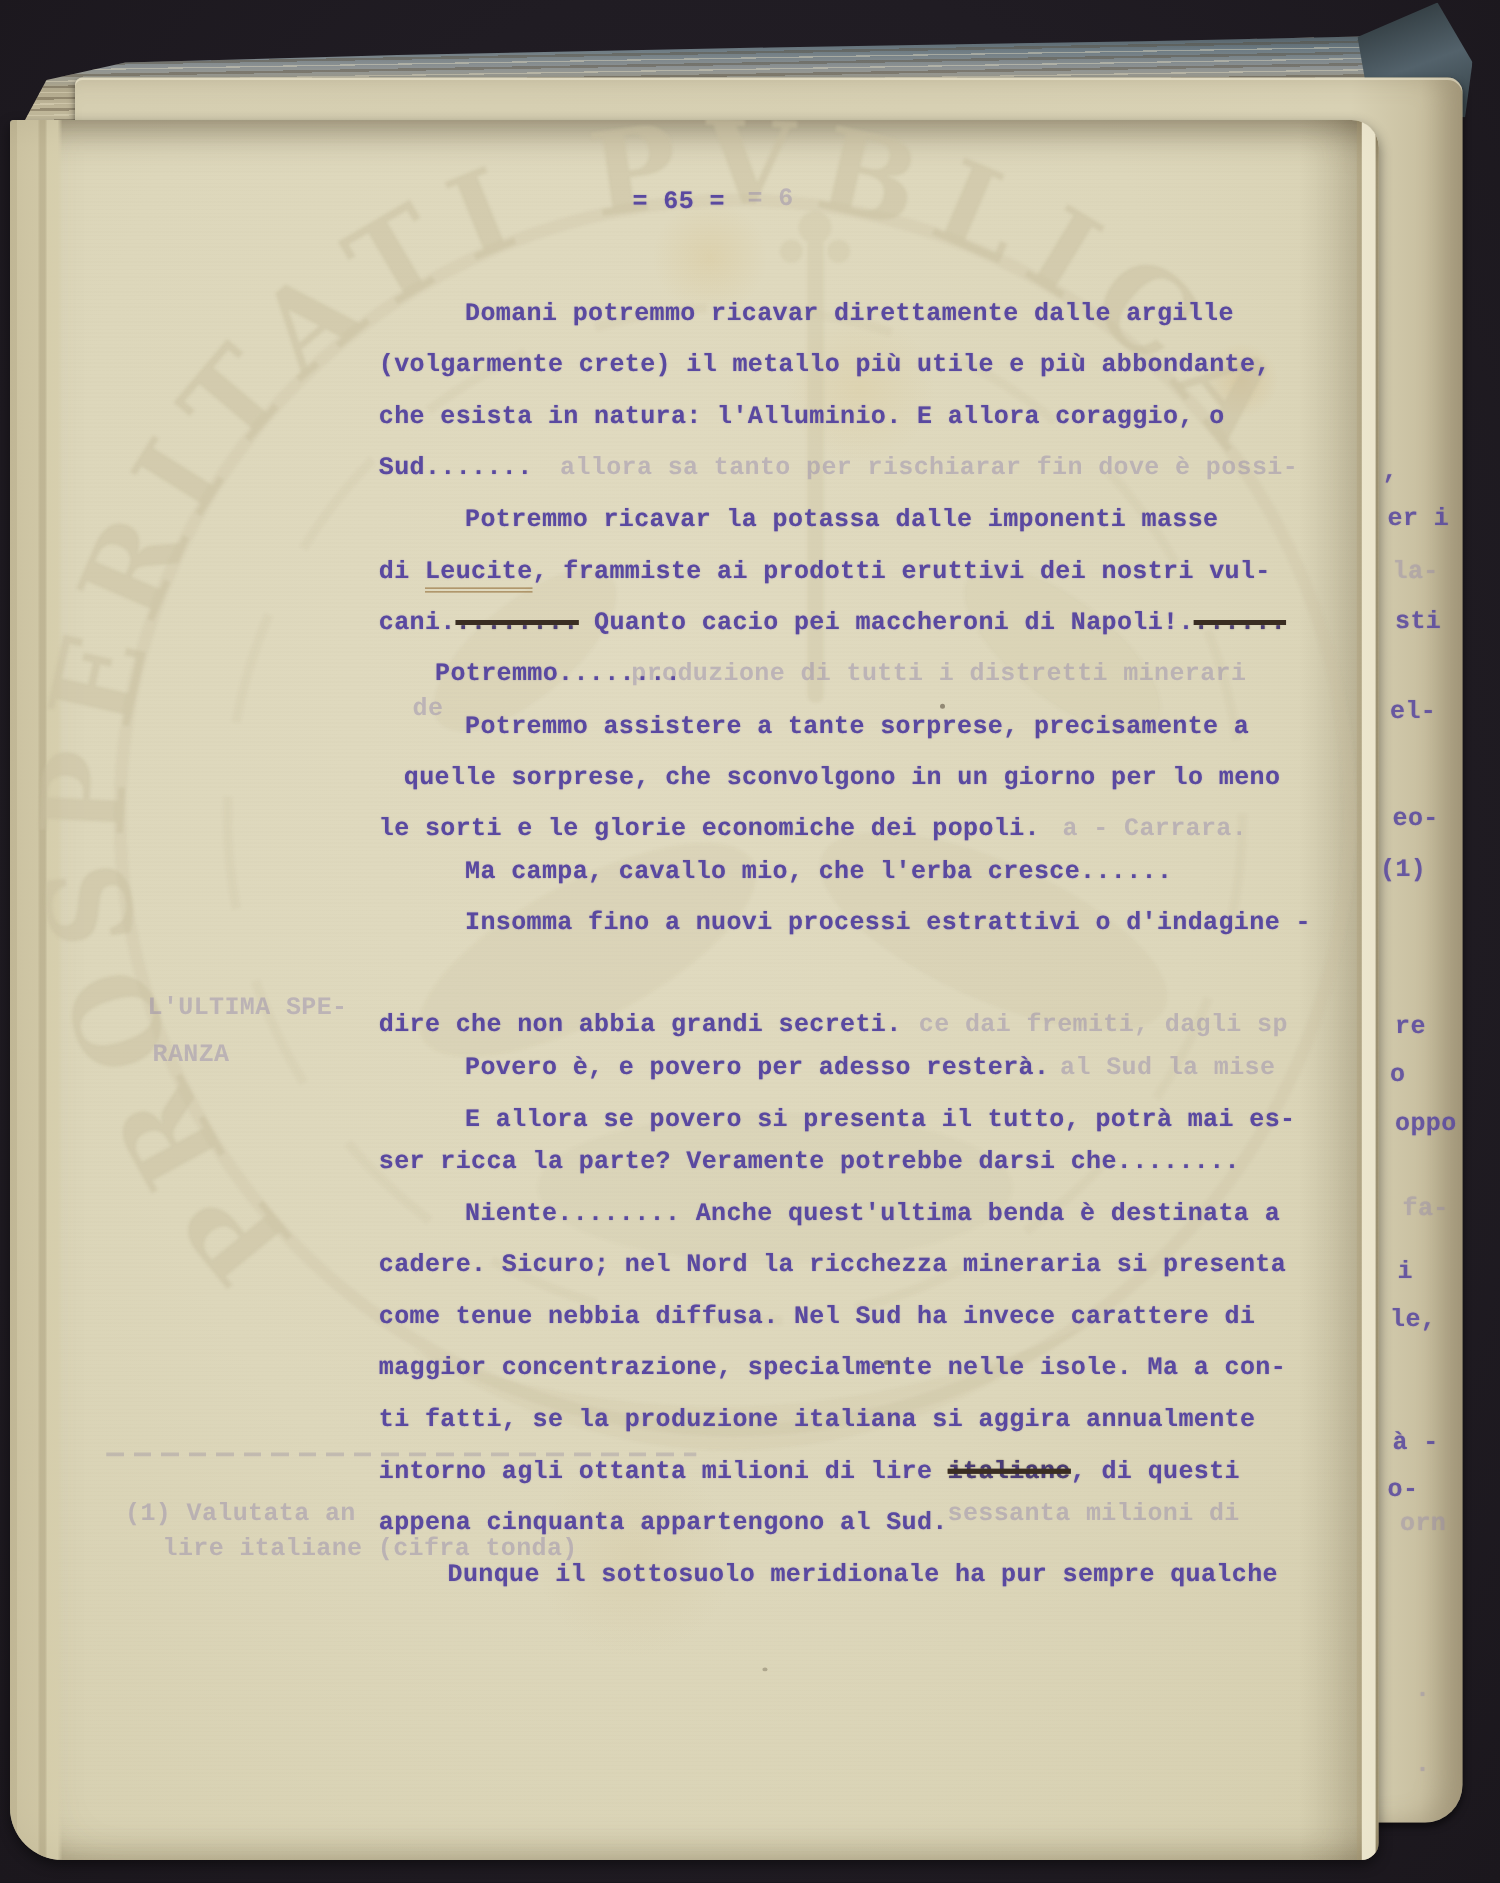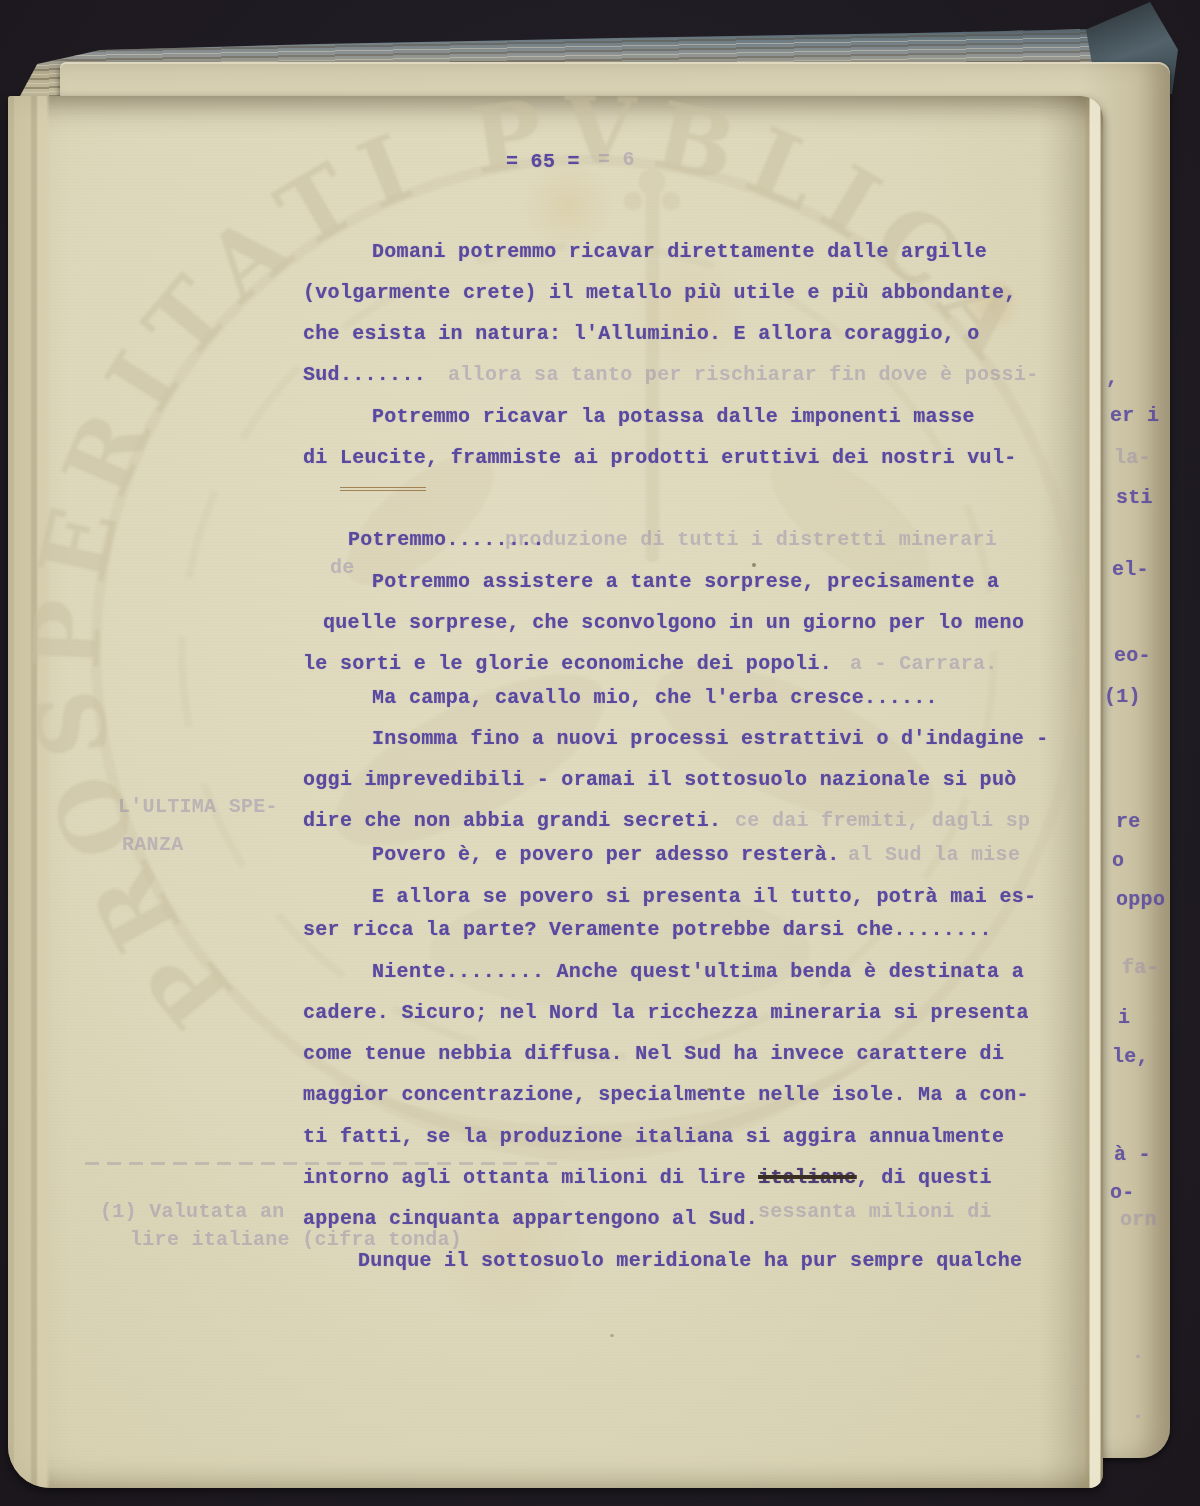--- a/index.html
+++ b/index.html
@@ -42,21 +42,21 @@
     background:linear-gradient(270deg, rgba(122,106,74,.34) 0 2px, rgba(238,232,208,.95) 3px 13px, rgba(150,134,98,.42) 14px 17px, rgba(90,78,54,.14) 18px 26px, rgba(0,0,0,0) 64px);}
   
   .seal-wrap{position:absolute;left:8px;top:96px;width:1095px;height:1392px;overflow:hidden;
     border-radius:3px 22px 14px 42px;pointer-events:none;}
   .seal{position:absolute;left:-8px;top:-96px;filter:blur(1.1px);opacity:.95;}
   
   .tlayer,.glayer,.flayer{position:absolute;left:0;top:0;width:1076px;height:1506px;pointer-events:none;}
   .tline{position:absolute;white-space:pre;font-size:20px;font-weight:700;letter-spacing:.3px;
     color:var(--ink,#5a49a0);text-shadow:0 0 1px rgba(88,72,158,.55);}
   .pagenum{font-size:20px;}
-  .u{border-bottom:4px double rgba(150,115,64,.85);padding-bottom:18px;margin-top:48px;}
+  .u{border-bottom:4px double rgba(150,115,64,.85);padding-bottom:1px;margin-top:48px;}
   .x{color:#4a3c78;text-decoration:line-through;text-decoration-thickness:4px;
      text-decoration-color:var(--strike,#3a2d22);text-shadow:0 0 1px rgba(58,45,34,.8);}
   .glayer{filter:blur(.45px);}
   .ghost{position:absolute;white-space:pre;font-size:20px;font-weight:700;letter-spacing:.3px;
     color:var(--ghost-ink,#8d81ad);opacity:.42;}
   .ghost-rule{position:absolute;left:85px;top:1162px;width:472px;height:3px;opacity:.5;filter:blur(.4px);
     background:repeating-linear-gradient(90deg,rgba(118,106,148,.5) 0 14px,rgba(0,0,0,0) 14px 22px);}
   .frag{position:absolute;white-space:pre;font-size:20px;font-weight:700;letter-spacing:.3px;
     color:var(--ink,#5a49a0);opacity:.88;text-shadow:0 0 1px rgba(88,72,158,.5);}
   .frag.g{opacity:.38;color:var(--ghost-ink,#8d81ad);}
@@ -116,27 +116,27 @@
     </div>
 
   <div class="tlayer" id="text-layer">
       <div class="tline pagenum" style="top: 150px; left: 506px;"><span>= 65 =</span></div>
       <div class="tline" style="top: 240px; left: 372px;"><span>Domani potremmo ricavar direttamente dalle argille</span></div>
       <div class="tline" style="top: 281px; left: 303px;"><span>(volgarmente crete) il metallo più utile e più abbondante,</span></div>
       <div class="tline" style="top: 322px; left: 303px;"><span>che esista in natura: l'Alluminio. E allora coraggio, o</span></div>
       <div class="tline" style="top: 363px; left: 303px;"><span>Sud.......</span></div>
       <div class="tline" style="top: 405px; left: 372px;"><span>Potremmo ricavar la potassa dalle imponenti masse</span></div>
       <div class="tline" style="top: 446px; left: 303px;"><span>di </span><span class="u">Leucite</span><span>, frammiste ai prodotti eruttivi dei nostri vul-</span></div>
+      <div class="tline" style="top: 487px; left: 303px;"><span>cani.</span><span class="x">........</span><span> Quanto cacio pei maccheroni di Napoli!.</span><span class="x">......</span></div>
       <div class="tline" style="top: 528px; left: 320px; margin-left: 28px;"><span>Potremmo........</span></div>
       <div class="tline" style="top: 570px; left: 372px;"><span>Potremmo assistere a tante sorprese, precisamente a</span></div>
       <div class="tline" style="top: 611px; left: 303px; margin-left: 20px;"><span>quelle sorprese, che sconvolgono in un giorno per lo meno</span></div>
       <div class="tline" style="top: 652px; left: 303px;"><span>le sorti e le glorie economiche dei popoli.</span></div>
       <div class="tline" style="top: 686px; left: 372px;"><span>Ma campa, cavallo mio, che l'erba cresce......</span></div>
       <div class="tline" style="top: 727px; left: 372px;"><span>Insomma fino a nuovi processi estrattivi o d'indagine -</span></div>
-      <div class="tline" style="top: 768px; left: 303px;"><span>oggi imprevedibili - oramai il sottosuolo nazionale si può</span></div>
       <div class="tline" style="top: 809px; left: 303px;"><span>dire che non abbia grandi secreti.</span></div>
       <div class="tline" style="top: 843px; left: 372px;"><span>Povero è, e povero per adesso resterà.</span></div>
       <div class="tline" style="top: 885px; left: 372px;"><span>E allora se povero si presenta il tutto, potrà mai es-</span></div>
       <div class="tline" style="top: 918px; left: 303px;"><span>ser ricca la parte? Veramente potrebbe darsi che........</span></div>
       <div class="tline" style="top: 960px; left: 372px;"><span>Niente........ Anche quest'ultima benda è destinata a</span></div>
       <div class="tline" style="top: 1001px; left: 303px;"><span>cadere. Sicuro; nel Nord la ricchezza mineraria si presenta</span></div>
       <div class="tline" style="top: 1042px; left: 303px;"><span>come tenue nebbia diffusa. Nel Sud ha invece carattere di</span></div>
       <div class="tline" style="top: 1083px; left: 303px; text-align: right;"><span>maggior concentrazione, specialmente nelle isole. Ma a con-</span></div>
       <div class="tline" style="top: 1125px; left: 303px;"><span>ti fatti, se la produzione italiana si aggira annualmente</span></div>
       <div class="tline" style="top: 1166px; left: 303px;"><span>intorno agli ottanta milioni di lire </span><span class="x">italiane</span><span>, di questi</span></div>

